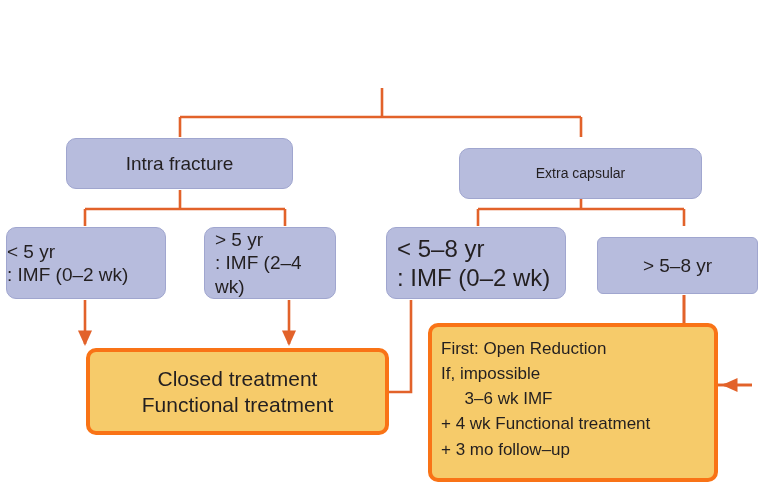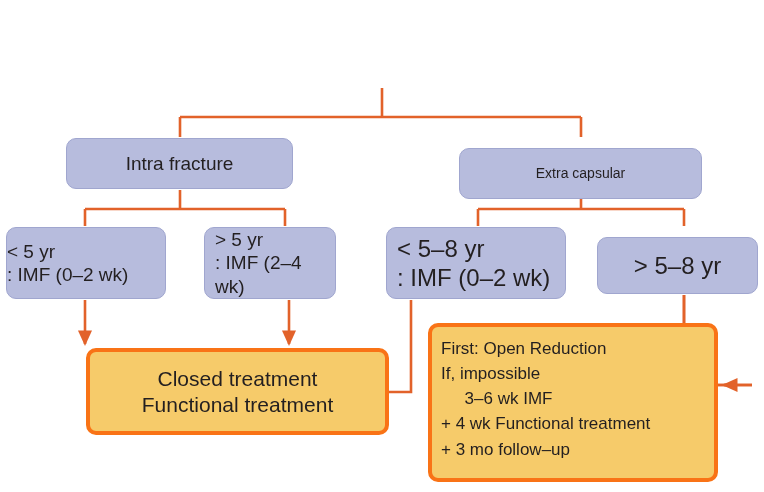--- a/index.html
+++ b/index.html
@@ -91,21 +91,22 @@
     width: 180px;
     height: 72px;
     font-size: 24px;
     padding-left: 10px;
   }
   .n-gt58 {
     left: 597px;
     top: 237px;
     width: 161px;
     height: 57px;
-    font-size: 24px;
+    font-size: 19px;
+    border-radius: 6px;
   }
   .n-closed {
     left: 66px;
     top: 348px;
     width: 303px;
     height: 87px;
     font-size: 21px;
     margin-left: 20px;
   }
   .n-first {

